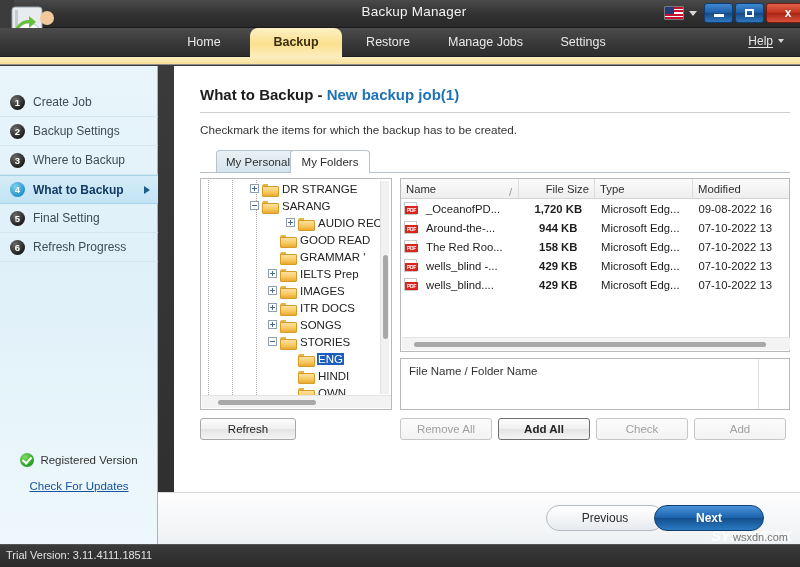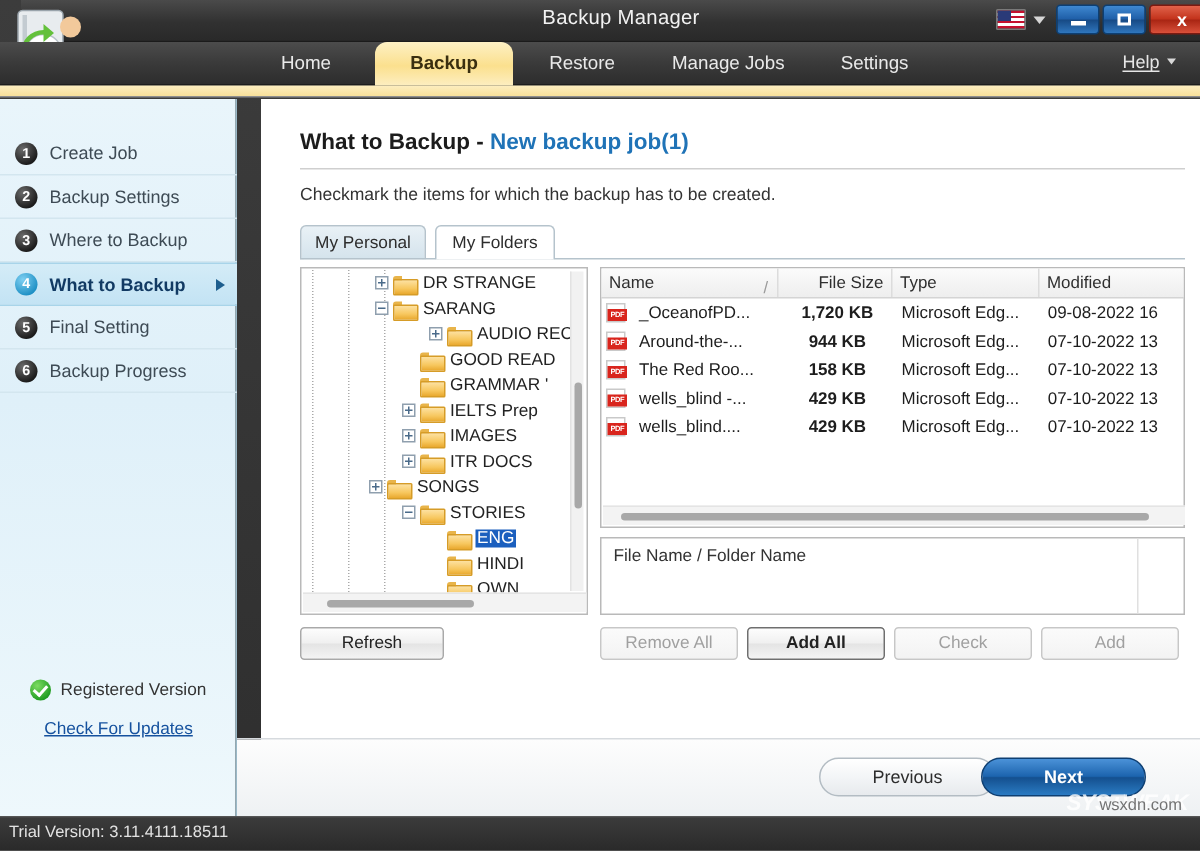--- a/index.html
+++ b/index.html
@@ -356,41 +356,41 @@
         <span class="badge">4</span>
         <span>What to Backup</span>
         <span class="arrow"></span>
       </div>
       <div class="step">
         <span class="badge">5</span>
         <span>Final Setting</span>
       </div>
       <div class="step">
         <span class="badge">6</span>
-        <span>Backup Progress</span>
+        <span>Refresh Progress</span>
       </div>
     </div>
     <div class="regbox">
       <div class="regline">
         <span class="checkcircle"></span>
         <span>Registered Version</span>
       </div>
       <a class="updlink">Check For Updates</a>
     </div>
   </div>
 
   <div class="content">
     <div class="page-title">
       <span>What to Backup - </span><span class="job">New backup job(1)</span>
     </div>
     <div class="title-rule"></div>
     <div class="subtitle">Checkmark the items for which the backup has to be created.</div>
 
     <div class="itabs">
-      <div class="itab inactive" style="left:0; width:84px;">My Personal</div>
+      <div class="itab inactive" style="left:16px; width:84px;">My Personal</div>
       <div class="itab active" style="left:90px; width:80px;">My Folders</div>
     </div>
     <div class="itab-underline"></div>
 
     <div class="treepanel">
       <div class="treeclip">
         <div class="tline" style="left: 6px;"></div>
         <div class="tline" style="left: 30px;"></div>
         <div class="tline" style="left: 54px;"></div>
 
@@ -427,21 +427,21 @@
         <div class="trow" style="padding-left:66px">
           <span class="exp plus"></span>
           <span class="folder"></span>
           <span class="tlabel">IMAGES</span>
         </div>
         <div class="trow" style="padding-left:66px">
           <span class="exp plus"></span>
           <span class="folder"></span>
           <span class="tlabel">ITR DOCS</span>
         </div>
-        <div class="trow" style="padding-left:44px">
+        <div class="trow" style="padding-left:66px">
           <span class="exp plus"></span>
           <span class="folder"></span>
           <span class="tlabel">SONGS</span>
         </div>
         <div class="trow" style="padding-left:66px">
           <span class="exp"></span>
           <span class="folder"></span>
           <span class="tlabel">STORIES</span>
         </div>
         <div class="trow" style="padding-left:84px">

